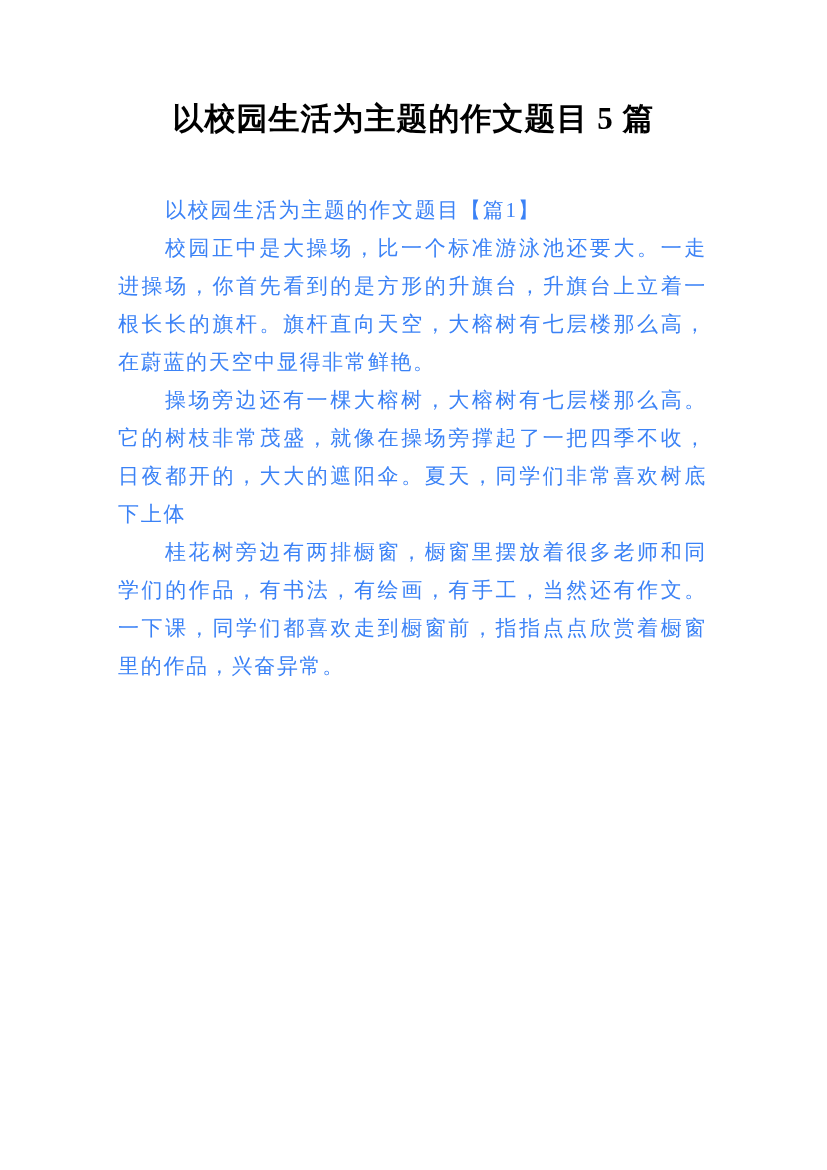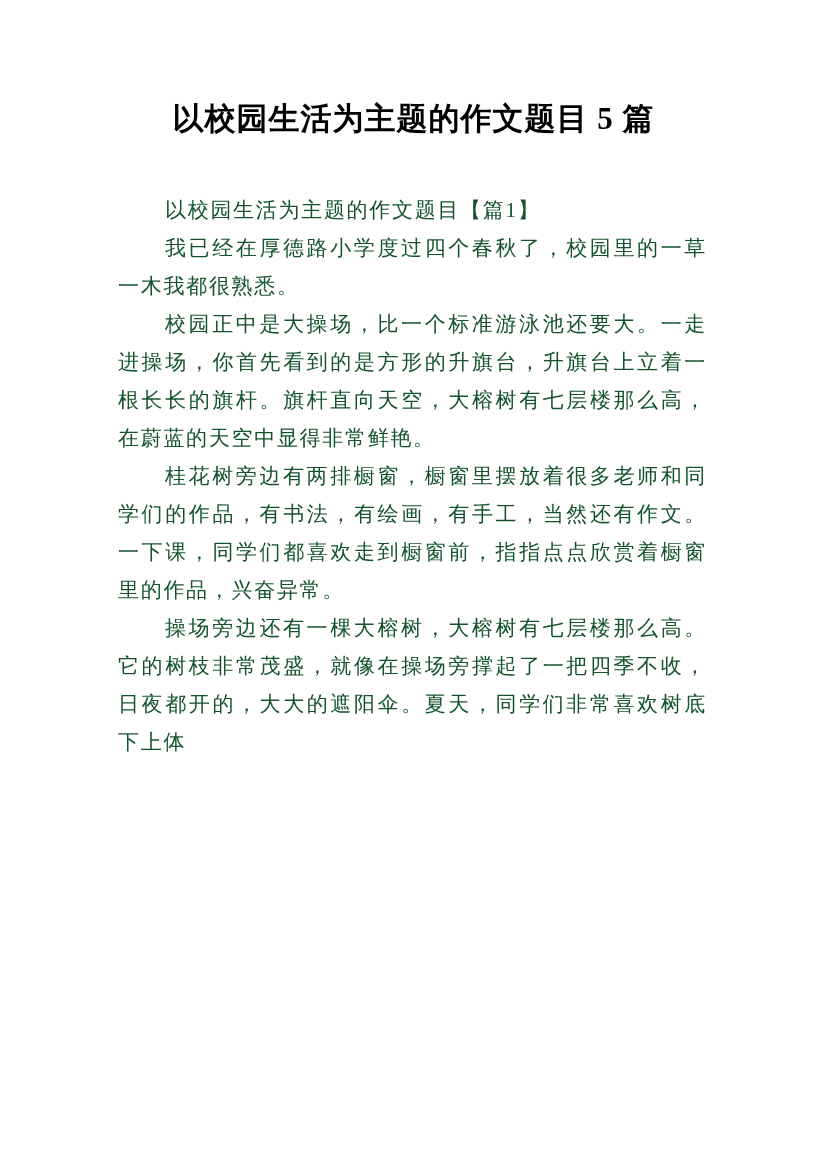--- a/index.html
+++ b/index.html
@@ -25,33 +25,32 @@
     letter-spacing: 1px;
     color: #000000;
   }
   .doc-body {
     margin: 50px 120px 0 118px; 
     font-size: 21px;
     line-height: 38px;
     letter-spacing: 1.7px;
     text-align: justify;
     text-justify: inter-character;
-    color: #14532d;
+    color: #3b82f6;
   }
   .doc-body p {
     margin: 0;
     padding: 0;
     text-indent: 47px; 
   }
 </style>
 </head>
 <body>
 
 <div class="page">
   <h1 class="doc-title">以校园生活为主题的作文题目 5 篇</h1>
   <div class="doc-body">
       <p>以校园生活为主题的作文题目【篇1】</p>
-      <p>我已经在厚德路小学度过四个春秋了，校园里的一草一木我都很熟悉。</p>
       <p>校园正中是大操场，比一个标准游泳池还要大。一走进操场，你首先看到的是方形的升旗台，升旗台上立着一根长长的旗杆。旗杆直向天空，大榕树有七层楼那么高，在蔚蓝的天空中显得非常鲜艳。</p>
+      <p>操场旁边还有一棵大榕树，大榕树有七层楼那么高。它的树枝非常茂盛，就像在操场旁撑起了一把四季不收，日夜都开的，大大的遮阳伞。夏天，同学们非常喜欢树底下上体</p>
       <p>桂花树旁边有两排橱窗，橱窗里摆放着很多老师和同学们的作品，有书法，有绘画，有手工，当然还有作文。一下课，同学们都喜欢走到橱窗前，指指点点欣赏着橱窗里的作品，兴奋异常。</p>
-      <p>操场旁边还有一棵大榕树，大榕树有七层楼那么高。它的树枝非常茂盛，就像在操场旁撑起了一把四季不收，日夜都开的，大大的遮阳伞。夏天，同学们非常喜欢树底下上体</p>
     </div>
 </div>
 
 </body></html>

